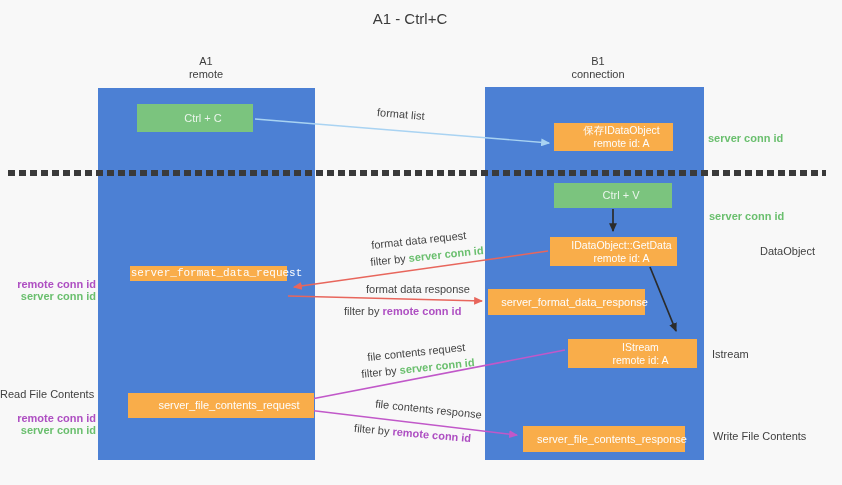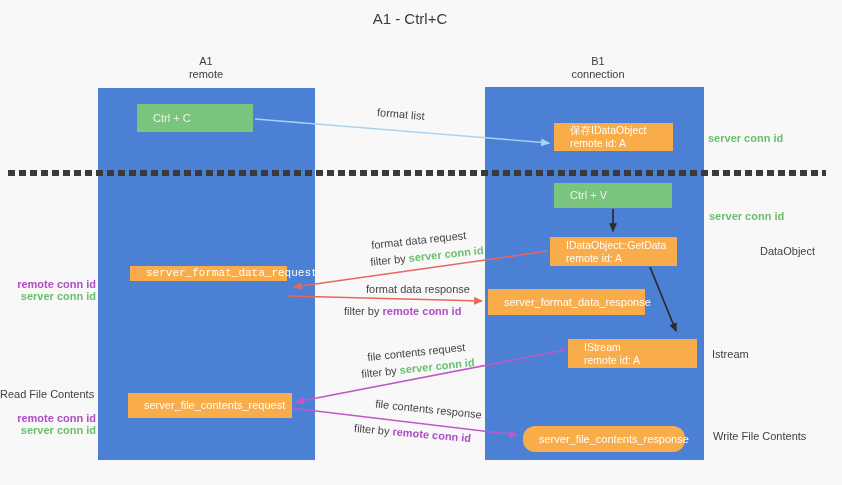--- a/index.html
+++ b/index.html
@@ -9,21 +9,21 @@
   }
   *{margin:0;padding:0;box-sizing:border-box;}
   html,body{background:var(--bg);}
   body{font-family:"Liberation Sans", sans-serif;color:var(--dark);}
   .stage{position:relative;width:842px;height:485px;background:var(--bg);overflow:hidden;}
   .title{position:absolute;left:300px;top:10px;width:220px;text-align:center;font-size:15px;line-height:18px;color:#3a3a3a;}
   .colheader{position:absolute;width:120px;text-align:center;font-size:11px;line-height:13px;color:#3d3d3d;top:55px;}
   .col{position:absolute;top:88px;height:372px;width:217px;background:var(--blue);}
   .divider{position:absolute;left:8px;top:170px;width:818px;height:6px;
     background:repeating-linear-gradient(to right,#3a3a3a 0 7px,transparent 7px 11px);}
-  .node{position:absolute;display:flex;flex-direction:column;align-items:flex-start;justify-content:center;
+  .node{position:absolute;display:flex;flex-direction:column;align-items:center;justify-content:center;
     text-align:center;color:#fdfdfd;font-size:11px;line-height:13px;padding-left:16px;}
   .node.orange{background:var(--orange);}
   .node.green{background:var(--green);color:#eaf5eb;}
   .node .l2{font-size:10.5px;}
   .elabel{position:absolute;white-space:nowrap;font-size:11px;color:#454545;}
   .elabel .green-t{color:var(--green-text);font-weight:bold;}
   .elabel .purple-t{color:var(--purple-text);font-weight:bold;}
   .side{position:absolute;white-space:nowrap;font-size:11px;}
   .side.bold-green{color:var(--green-text);font-weight:bold;}
   .side.bold-purple{color:var(--purple-text);font-weight:bold;}
@@ -108,25 +108,25 @@
 
   <div class="node orange" style="left:488px;top:289px;width:157px;height:26px;">
     <div>server_format_data_response</div>
   </div>
 
   <div class="node orange" style="left:568px;top:339px;width:129px;height:29px;">
     <div class="l2">IStream</div>
     <div class="l2">remote id: A</div>
   </div>
 
-  <div class="node orange" style="left:128px;top:393px;width:164px;height:25px;">
+  <div class="node orange" style="left:128px;top:393px;width:186px;height:25px;">
     <div>server_file_contents_request</div>
   </div>
 
-  <div class="node orange" style="left:523px;top:426px;width:162px;height:26px;border-radius:12px;">
+  <div class="node orange" style="left:523px;top:426px;width:162px;height:26px;">
     <div>server_file_contents_response</div>
   </div>
 
   <div class="elabel" style="left:377px;top:108px;transform:rotate(5deg);">
     <span>format list</span>
   </div>
 
   <div class="elabel" style="left:371px;top:234px;transform:rotate(-6deg);">
     <span>format data request</span>
   </div>

